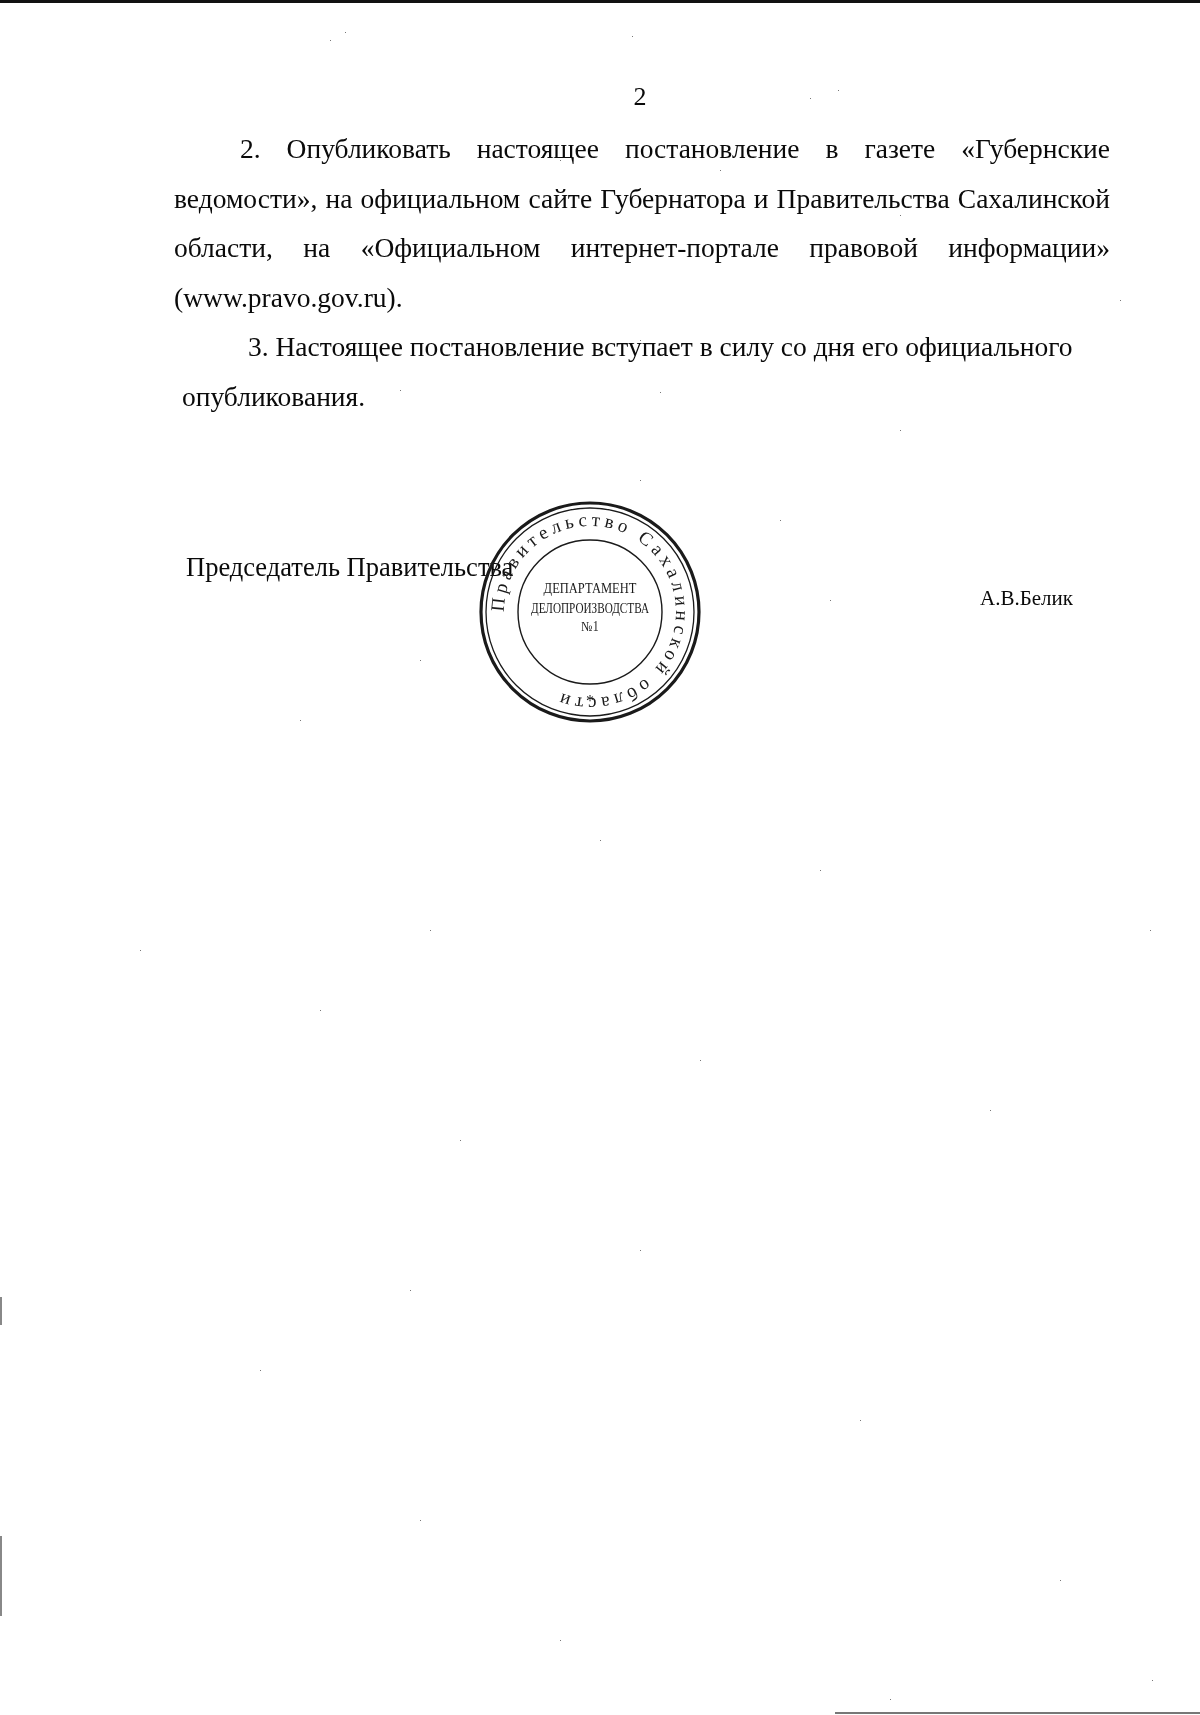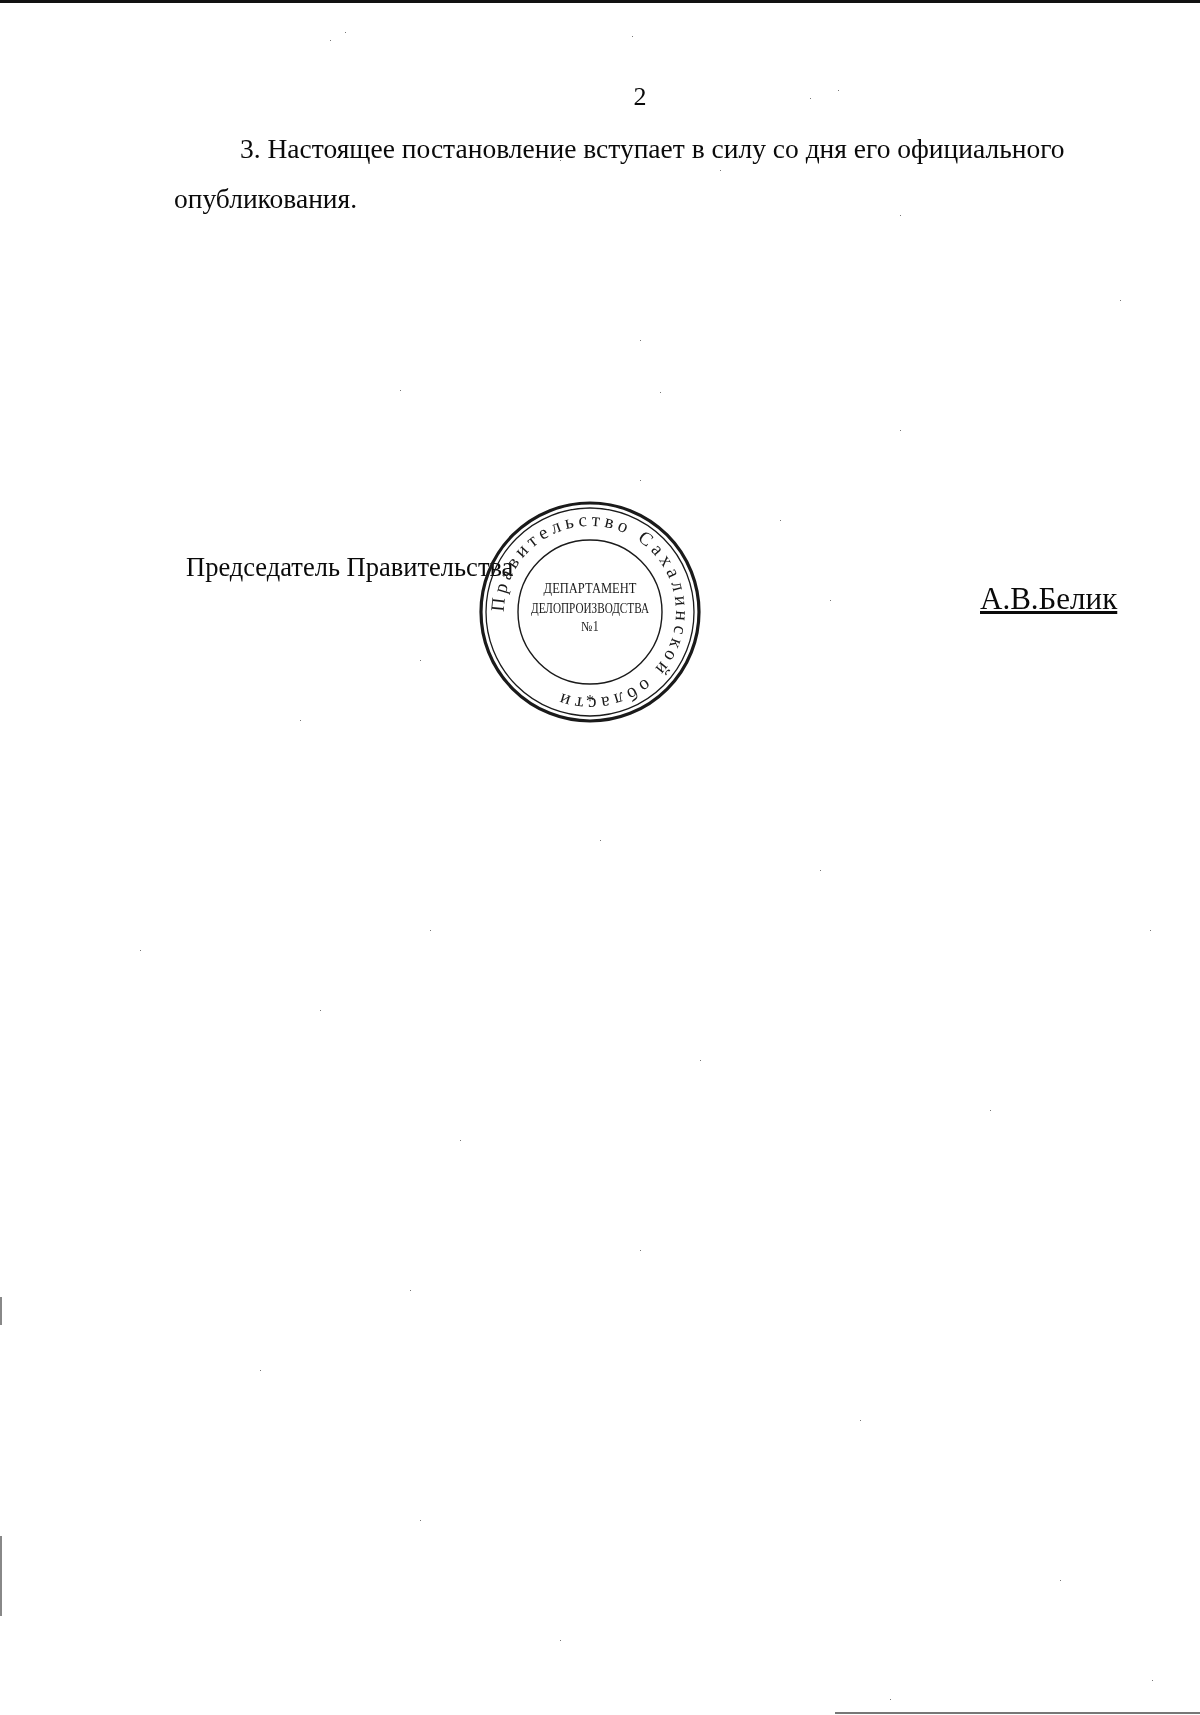--- a/index.html
+++ b/index.html
@@ -57,23 +57,22 @@
       position: absolute;
       left: 186px;
       top: 552px;
       font-size: 26.5px;
       line-height: 31px;
     }
     .sig-right {
       position: absolute;
       left: 980px;
       top: 583px;
-      font-size: 31px;
+      font-size: 21px;
       line-height: 31px;
-      text-decoration: underline;
     }
     .seal {
       position: absolute;
       left: 478px;
       top: 500px;
       width: 224px;
       height: 224px;
     }
     .seal svg { width: 100%; height: 100%; display: block; }
     .noise { position: absolute; left:0; top:0; width:1200px; height:1715px; pointer-events:none; }
@@ -82,21 +81,22 @@
 <body>
 
 <div class="top-border"></div>
 <div class="left-mark" style="top:1297px;height:28px;"></div>
 <div class="left-mark" style="top:1536px;height:80px;"></div>
 <div class="bottom-rule"></div>
 
 <div class="page-number">2</div>
 
 <div class="body-text">
-  <p class="para" style="text-align:left;">3. Настоящее постановление вступает в силу со дня его официального опубликования.</p>
+  <p class="para">2. Опубликовать настоящее постановление в газете «Губернские ведомости», на официальном сайте Губернатора и Правительства Сахалинской области, на «Официальном интернет-портале правовой информации» (www.pravo.gov.ru).</p>
+  <p class="para" style="text-align:left;margin-left:8px;">3. Настоящее постановление вступает в силу со дня его официального опубликования.</p>
 </div>
 
 <div class="sig-left">
   <div>Председатель Правительства</div>
 </div>
 
 <div class="sig-right">А.В.Белик</div>
 
 <div class="seal">
   <svg viewBox="0 0 224 224" xmlns="http://www.w3.org/2000/svg">

